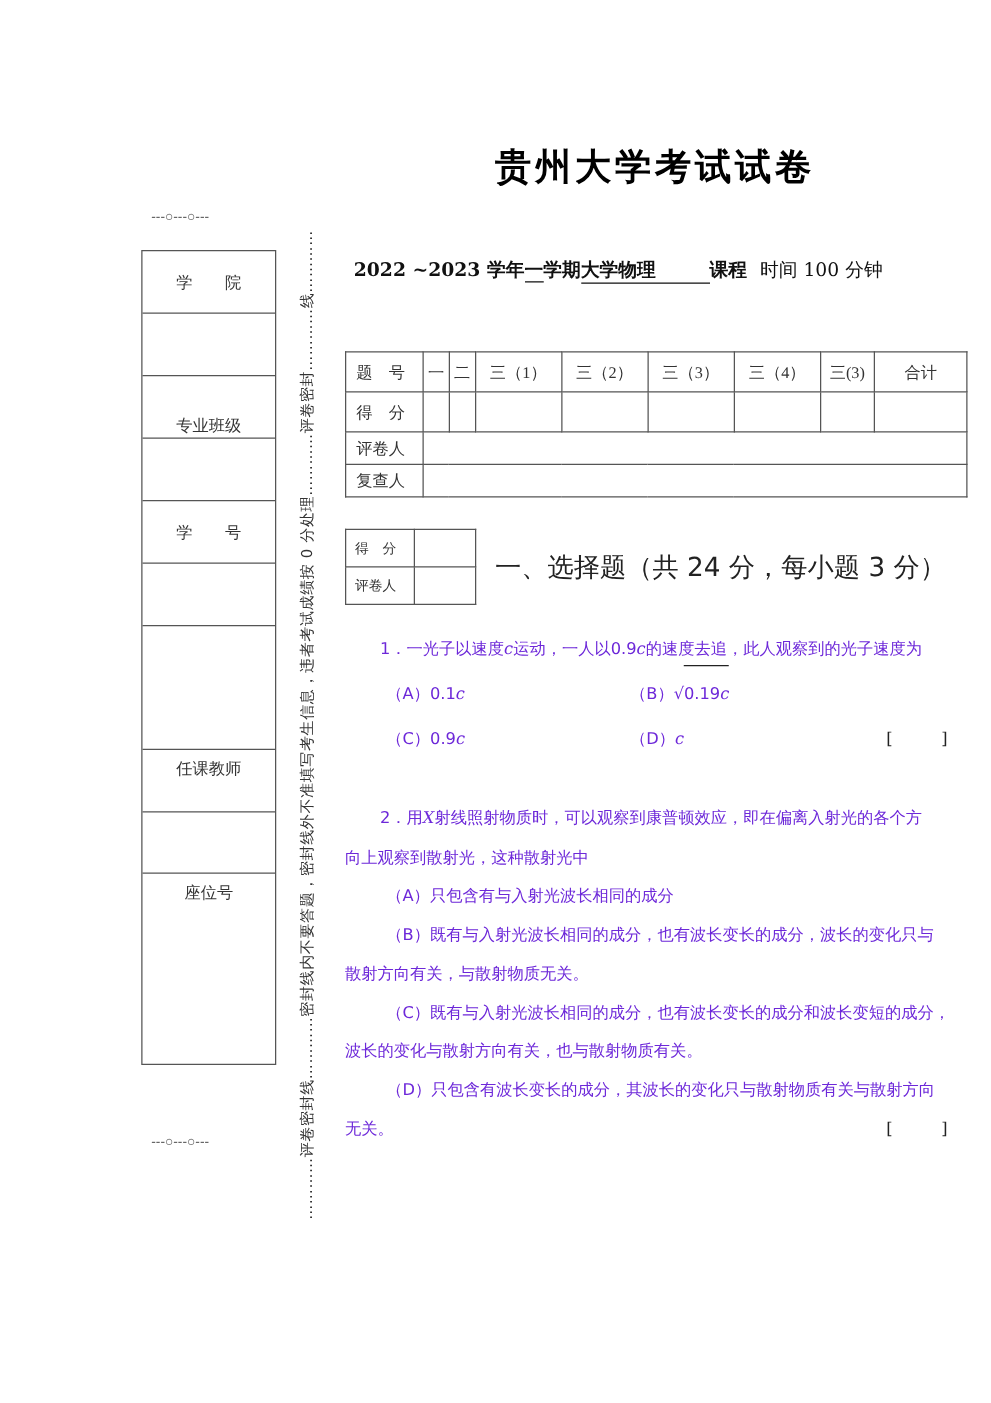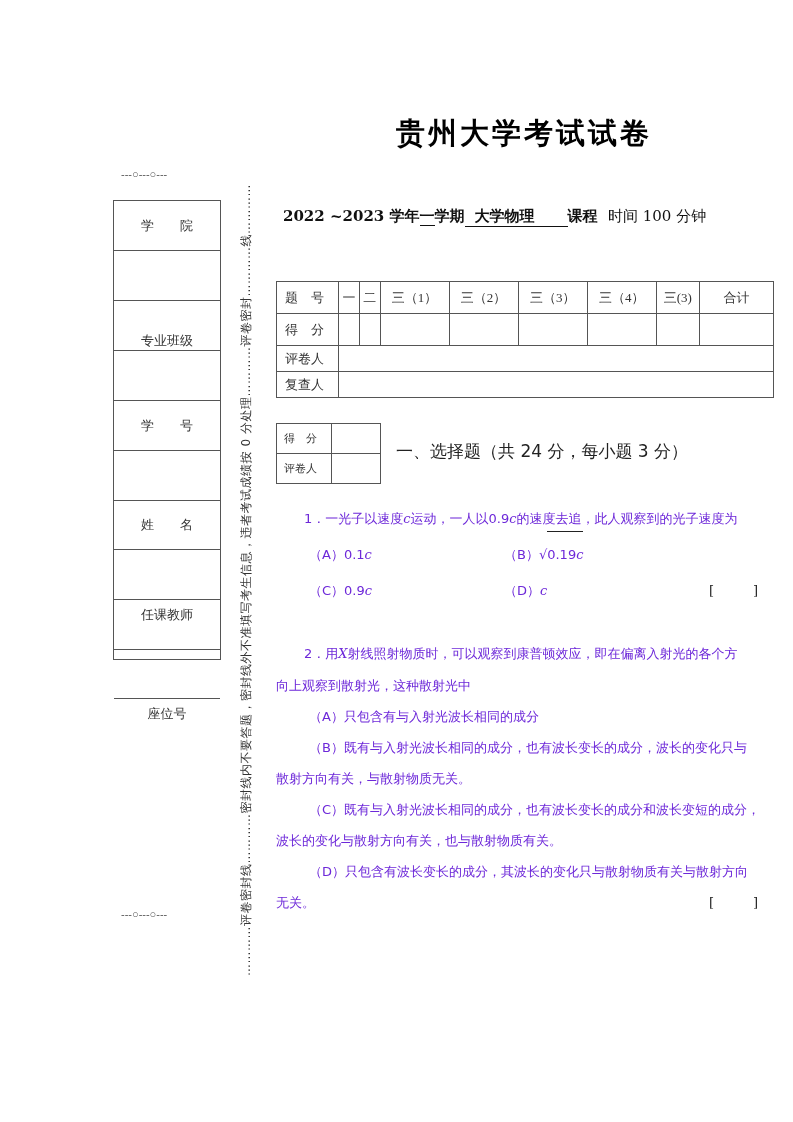--- a/index.html
+++ b/index.html
@@ -2,58 +2,58 @@
 <html><head>
 <meta charset="utf-8">
 <style>
   html, body { margin:0; padding:0; background:#ffffff; }
   body { width:793px; height:1122px; position:relative; overflow:hidden;
          font-family:"DejaVu Serif","Liberation Serif",serif; color:#1a1a1a; }
 
   
   .deco { position:absolute; font-family:"Liberation Sans",sans-serif; font-size:11px; color:#555;
           letter-spacing:0px; white-space:nowrap; }
-  .sidebox { position:absolute; left:113px; top:200px; width:108px; height:460px;
+  .sidebox { position:absolute; left:113px; top:200px; width:108px; height:652px;
              border:1px solid #555; box-sizing:border-box; }
   .sidebox .row { position:absolute; left:0; width:100%; border-bottom:1px solid #555; box-sizing:border-box;
                   font-size:13px; color:#333; display:flex; align-items:center; justify-content:center; }
   .sidebox .row.last { border-bottom:none; align-items:flex-start; padding-top:6px; }
   .sidebox .lbl { font-family:"DejaVu Sans",sans-serif; font-size:13px; color:#333; }
 
   .seal { position:absolute; left:236px; top:130px; width:20px; height:900px; }
   .seal-text { position:absolute; left:50%; top:50%; transform:translate(-50%,-50%) rotate(-90deg);
                white-space:nowrap; font-family:"DejaVu Sans",sans-serif; font-size:12px; color:#333;
                letter-spacing:0.5px; }
 
   
   .title { position:absolute; left:396px; top:114px; font-family:"DejaVu Serif",serif; font-weight:bold;
            font-size:29px; letter-spacing:3px; color:#000000; }
 
   .subtitle { position:absolute; left:283px; top:207px; font-size:15px; font-weight:bold; color:#111;
               white-space:nowrap; }
   .subtitle .course { display:inline-block; width:103px; border-bottom:1.2px solid #111; text-align:left;
-                      padding-left:10px; box-sizing:border-box; }
+                      box-sizing:border-box; }
   .subtitle .term { border-bottom:1.2px solid #111; }
   .subtitle .normal { font-weight:normal; }
 
   
   table.score { position:absolute; left:276px; top:281px; border-collapse:collapse; width:498px; }
   table.score td { border:1px solid #555; font-size:13px; color:#333; text-align:center; padding:0;
                    font-family:Liberation Serif, serif; }
   table.score tr.r1 td, table.score tr.r2 td { height:31px; }
   table.score tr.r3 td, table.score tr.r4 td { height:25px; }
   table.score td.head { text-align:left; padding-left:8px; width:53px; }
 
   table.mini { position:absolute; left:276px; top:423px; border-collapse:collapse; }
   table.mini td { border:1px solid #555; height:29px; font-size:11px; color:#333;
                   font-family:"DejaVu Sans",sans-serif; padding:0; }
   table.mini td.l { width:55px; text-align:left; padding-left:7px; box-sizing:border-box; }
   table.mini td.r { width:48px; }
 
-  .section { position:absolute; left:396px; top:440px; font-size:17px; color:#222; white-space:nowrap;
+  .section { position:absolute; left:396px; top:440px; font-size:21px; color:#222; white-space:nowrap;
              font-family:"DejaVu Sans",sans-serif; }
 
   .q { position:absolute; font-size:13px; color:#6d28d9; white-space:nowrap; font-family:"DejaVu Sans",sans-serif; }
   .q i { font-family:"DejaVu Serif",serif; font-style:italic; }
   .opt { font-family:"DejaVu Sans",sans-serif; }
   .sqrt { border-top:1px solid #222; padding-top:15px; }
   .bracket { position:absolute; font-size:13px; color:#222; }
 </style>
 </head>
 <body>
@@ -71,23 +71,20 @@
       <span class="lbl">专业班级</span>
     </div>
   <div class="row" style="top:150px; height:50px;">
       <span></span>
     </div>
   <div class="row" style="top:200px; height:50px;">
       <span class="lbl">学　　号</span>
     </div>
   <div class="row" style="top:250px; height:50px;">
       <span></span>
-    </div>
-  <div class="row" style="top:300px; height:49px;">
-      <span class="lbl">姓　　名</span>
     </div>
   <div class="row" style="top:349px; height:50px;">
       <span></span>
     </div>
   <div class="row" style="top:399px; height:50px; align-items:flex-start; padding-top:6px;">
       <span class="lbl">任课教师</span>
     </div>
   <div class="row" style="top:449px; height:49px;">
       <span></span>
     </div>

